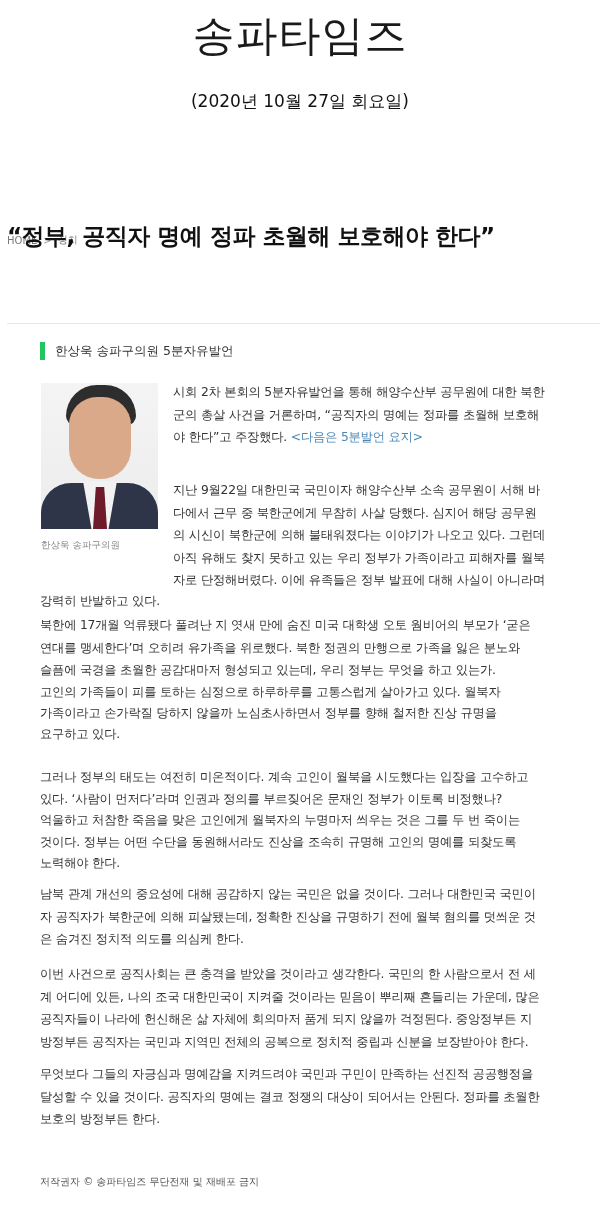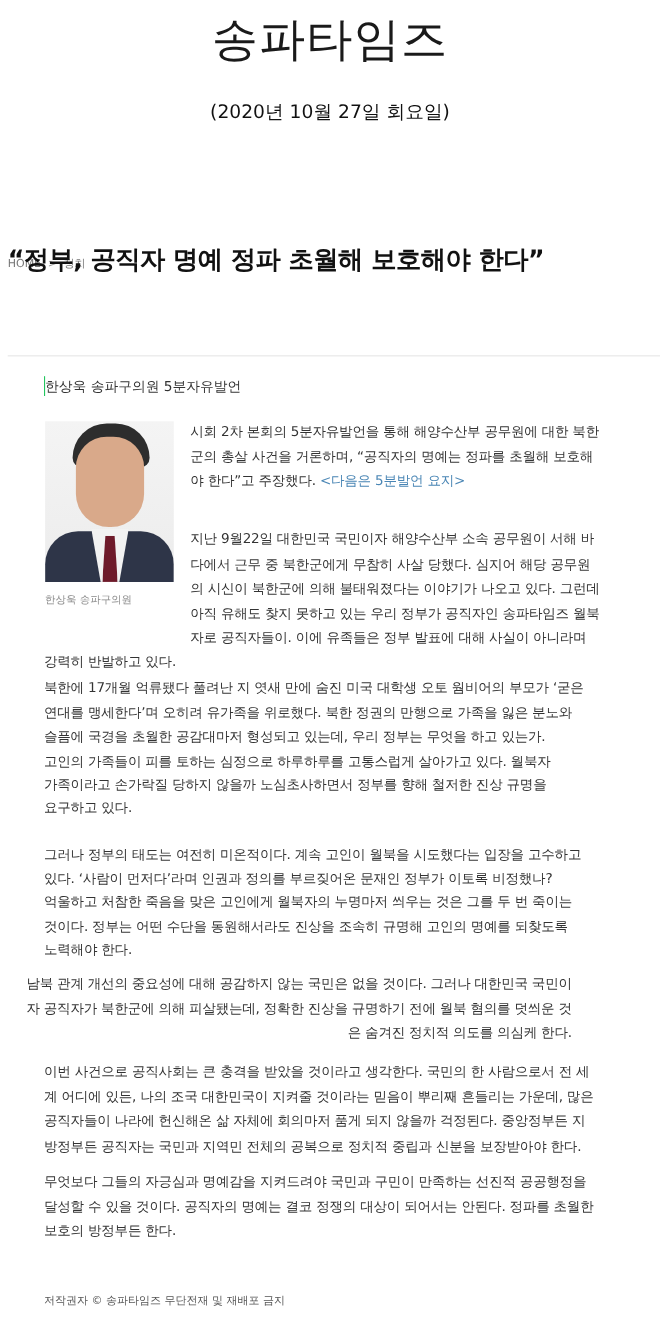--- a/index.html
+++ b/index.html
@@ -25,21 +25,21 @@
 
     .headline {
       position: absolute; left: 7px; top: 221px; font-size: 23px; color: #111111;
       letter-spacing: -0.5px; white-space: nowrap;
     }
 
     .divider { position: absolute; left: 7px; top: 323px; width: 593px; height: 1px; background: #e6e6e6; }
 
     .subhead {
       position: absolute; left: 40px; top: 342px; height: 18px;
-      border-left: 1px solid #22c55e; 
+      border-left: 5px solid #22c55e; padding-left: 10px;
       font-size: 12.5px; color: #333333; line-height: 18px; white-space: nowrap;
     }
 
     .photo-fig { position: absolute; left: 41px; top: 383px; width: 99px; }
     .photo {
       width: 117px; height: 146px; position: relative; overflow: hidden;
       background: linear-gradient(#f4f4f4, #ececec);
     }
     .photo .hair { position: absolute; left: 25px; top: 2px; width: 70px; height: 40px; background: #2d2d2d; border-radius: 35px 35px 10px 10px; }
     .photo .face { position: absolute; left: 28px; top: 14px; width: 62px; height: 82px; background: #d9a98a; border-radius: 28px 28px 30px 30px; }
@@ -51,21 +51,21 @@
     .para { position: absolute; font-size: 12.3px; line-height: 22.5px; color: #333333; letter-spacing: -0.2px; }
     .para .line { display: block; white-space: nowrap; }
     .para .link { color: #4a86b5; }
 
     .p1 { left: 173px; top: 381px; }
     .p2 { left: 173px; top: 479px; }
     .p2b { left: 40px; top: 590px; }
     .p3 { left: 40px; top: 614px; }
     .p4 { left: 40px; top: 682px; line-height: 21px; }
     .p5 { left: 40px; top: 767px; line-height: 21.5px; }
-    .p6 { left: 24px; top: 883px; text-align: right; }
+    .p6 { left: 40px; top: 883px; }
     .p7 { left: 40px; top: 963px; }
     .p8 { left: 40px; top: 1063px; }
 
     .copyright { position: absolute; left: 40px; top: 1175px; font-size: 10px; color: #555555; white-space: nowrap; }
   </style>
 </head>
 <body>
 
 <header class="masthead">
   <div class="logo">송파타임즈</div>
@@ -98,22 +98,22 @@
 <div class="para p1">
   <span class="line">시회 2차 본회의 5분자유발언을 통해 해양수산부 공무원에 대한 북한</span>
   <span class="line">군의 총살 사건을 거론하며, “공직자의 명예는 정파를 초월해 보호해</span>
   <span class="line"><span>야 한다”고 주장했다.</span> <span class="link">&lt;다음은 5분발언 요지&gt;</span></span>
 </div>
 
 <div class="para p2">
   <span class="line">지난 9월22일 대한민국 국민이자 해양수산부 소속 공무원이 서해 바</span>
   <span class="line">다에서 근무 중 북한군에게 무참히 사살 당했다. 심지어 해당 공무원</span>
   <span class="line">의 시신이 북한군에 의해 불태워졌다는 이야기가 나오고 있다. 그런데</span>
-  <span class="line">아직 유해도 찾지 못하고 있는 우리 정부가 공직자인 송파타임즈 월북</span>
-  <span class="line">자로 공직자들이. 이에 유족들은 정부 발표에 대해 사실이 아니라며</span>
+  <span class="line">아직 유해도 찾지 못하고 있는 우리 정부가 가족이라고 피해자를 월북</span>
+  <span class="line">자로 단정해버렸다. 이에 유족들은 정부 발표에 대해 사실이 아니라며</span>
 </div>
 <div class="para p2b">
   <span class="line">강력히 반발하고 있다.</span>
 </div>
 
 <div class="para p3">
   <span class="line">북한에 17개월 억류됐다 풀려난 지 엿새 만에 숨진 미국 대학생 오토 웜비어의 부모가 ‘굳은</span>
   <span class="line">연대를 맹세한다’며 오히려 유가족을 위로했다. 북한 정권의 만행으로 가족을 잃은 분노와</span>
   <span class="line">슬픔에 국경을 초월한 공감대마저 형성되고 있는데, 우리 정부는 무엇을 하고 있는가.</span>
 </div>

